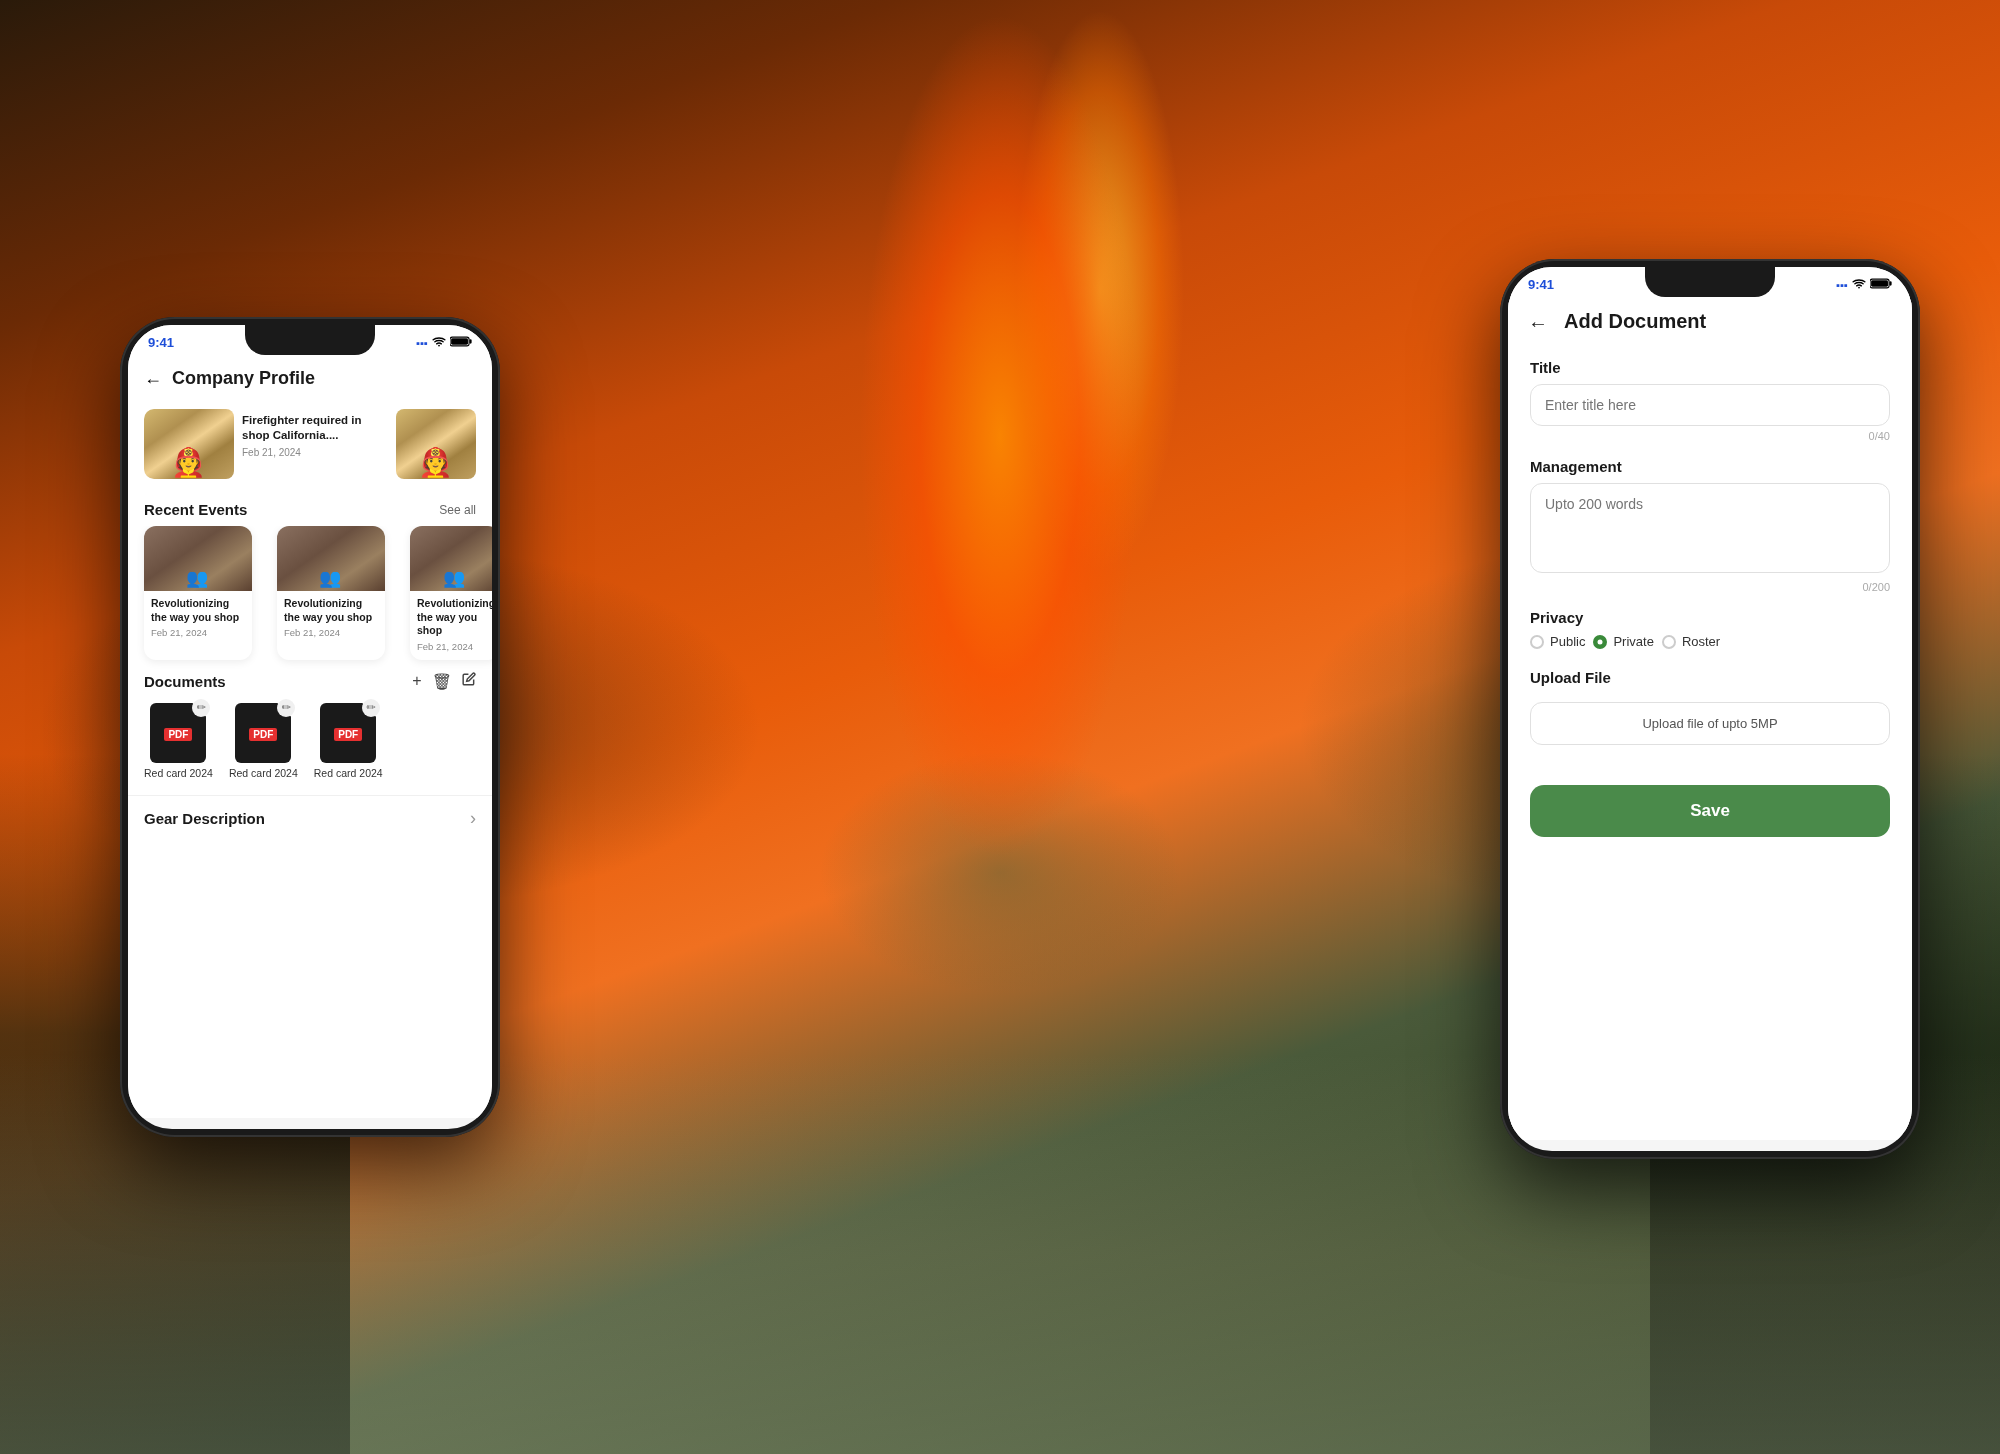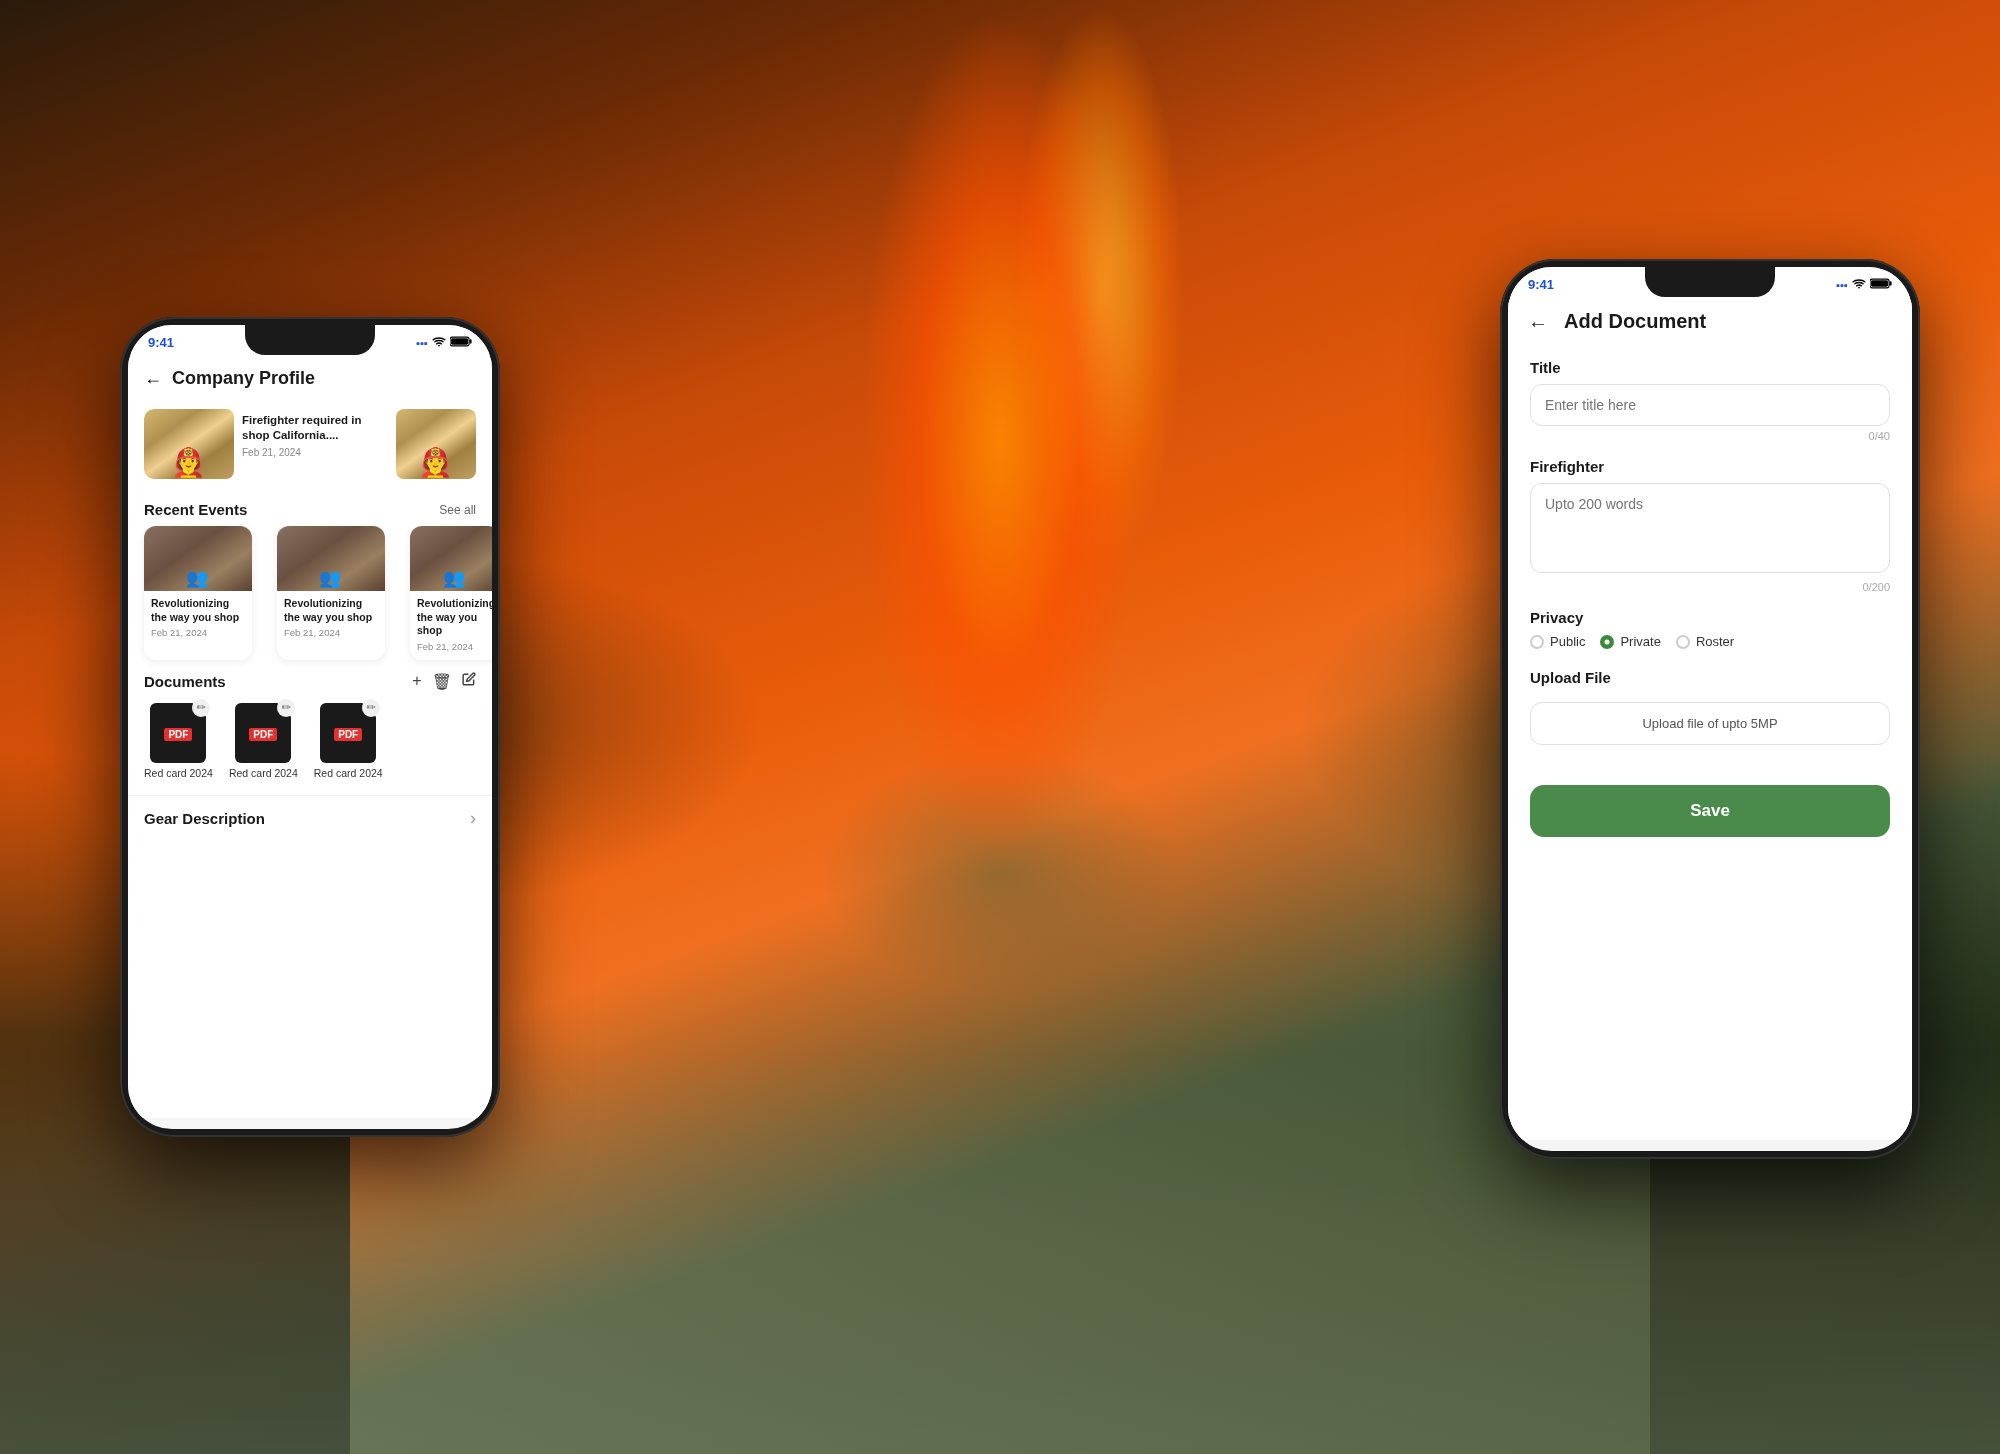--- a/index.html
+++ b/index.html
@@ -479,21 +479,21 @@
       margin-bottom: 4px;
       font-family: inherit;
     }
 
     .privacy-section {
       margin-bottom: 20px;
     }
 
     .privacy-options {
       display: flex;
-      gap: 15px;
+      gap: 8px;
       margin-top: 6px;
     }
 
     .privacy-option {
       display: flex;
       align-items: center;
       gap: 6px;
       font-size: 13px;
       color: #333;
     }
@@ -758,21 +758,21 @@
         </div>
 
         <div class="add-doc-body">
 
           
           <div class="field-label">Title</div>
           <input type="text" class="field-input" placeholder="Enter title here" style="">
           <div class="char-count">0/40</div>
 
           
-          <div class="field-label">Firefighter</div>
+          <div class="field-label">Management</div>
           <textarea class="field-textarea" placeholder="Upto 200 words" style=""></textarea>
           <div class="char-count">0/200</div>
 
           
           <div class="privacy-section">
             <div class="field-label">Privacy</div>
             <div class="privacy-options">
               <div class="privacy-option">
                 <div class="radio-btn"></div>
                 <span>Public</span>

